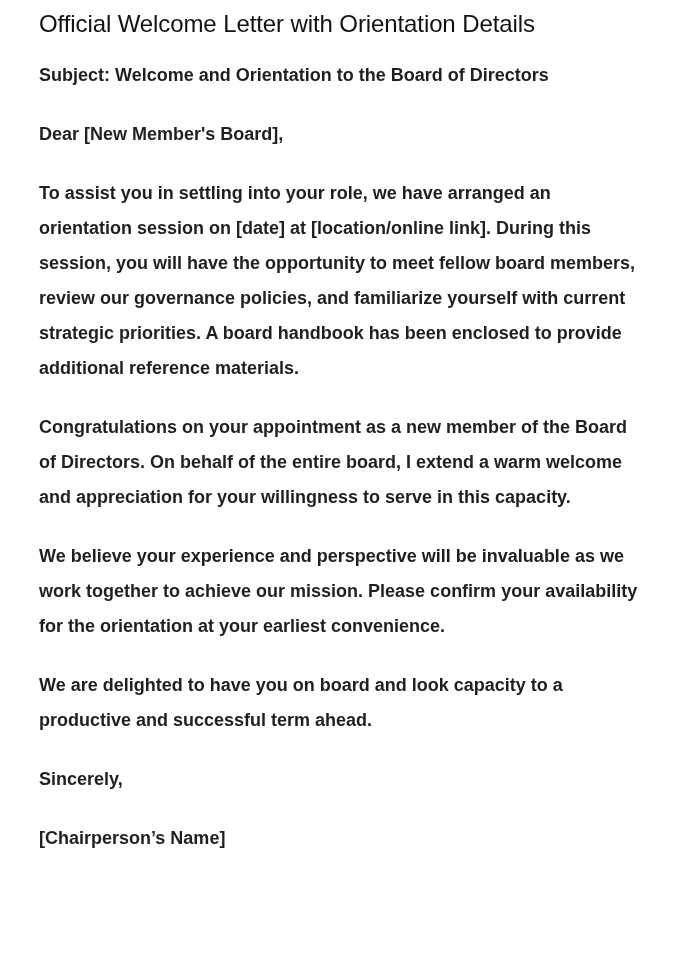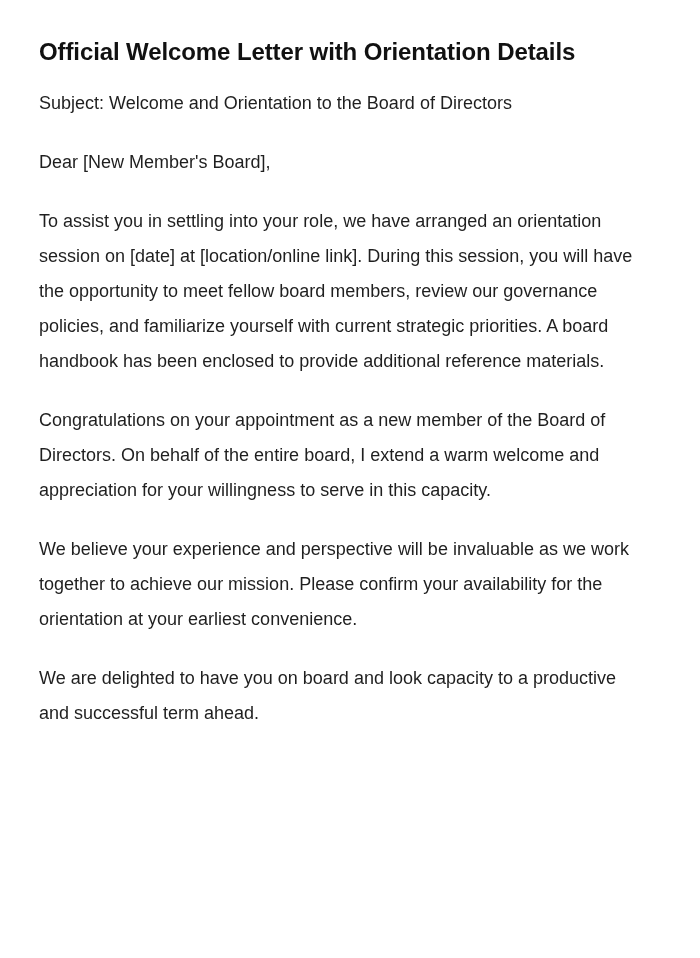--- a/index.html
+++ b/index.html
@@ -18,35 +18,35 @@
   }
   .page {
     box-sizing: border-box;
     width: 700px;
     min-height: 958px;
     padding: 0 50px 0 39px;
     background: #ffffff;
   }
   .doc-title {
     margin: 0;
-    padding-top: 36px;
+    padding-top: 8px;
     font-size: 24px;
     line-height: 32px;
-    font-weight: 700;
+    font-weight: 400;
     letter-spacing: -0.1px;
     color: #111111;
   }
   .letter-body {
     margin-top: 18px;
   }
   .para {
     margin: 0 0 24px 0;
     font-size: 18px;
     line-height: 35px;
-    font-weight: 400;
+    font-weight: 700;
     color: #1f1f1f;
     max-width: 601px;
     white-space: pre-wrap;
   }
   .para:last-child {
     margin-bottom: 0;
   }
   .para.salutation,
   .para.closing,
   .para.signature,
@@ -68,16 +68,18 @@
     <p class="para salutation">Dear [New Member's Board],</p>
 
     <p class="para">To assist you in settling into your role, we have arranged an orientation session on [date] at [location/online link]. During this session, you will have the opportunity to meet fellow board members, review our governance policies, and familiarize yourself with current strategic priorities. A board handbook has been enclosed to provide additional reference materials.</p>
 
     <p class="para">Congratulations on your appointment as a new member of the Board of Directors. On behalf of the entire board, I extend a warm welcome and appreciation for your willingness to serve in this capacity.</p>
 
     <p class="para">We believe your experience and perspective will be invaluable as we work together to achieve our mission. Please confirm your availability for the orientation at your earliest convenience.</p>
 
     <p class="para">We are delighted to have you on board and look capacity to a productive and successful term ahead.</p>
 
+    <p class="para closing">Sincerely,</p>
 
+    <p class="para signature">[Chairperson’s Name]</p>
 
   </div>
 </div>
 
 </body></html>

